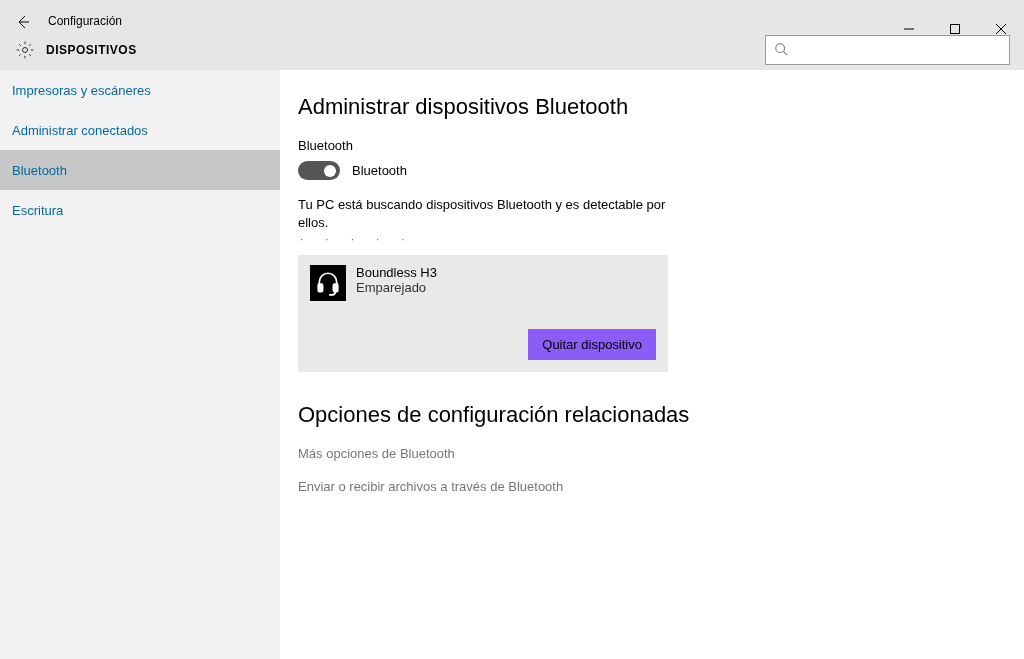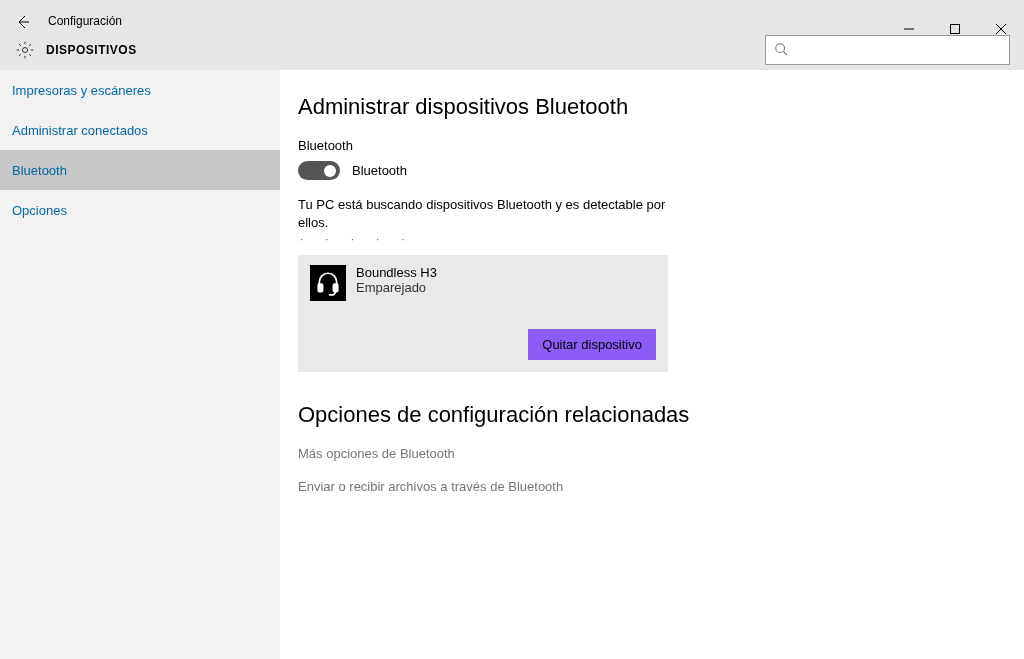--- a/index.html
+++ b/index.html
@@ -106,21 +106,21 @@
     <div class="navitem">
         <span>Impresoras y escáneres</span>
       </div>
     <div class="navitem">
         <span>Administrar conectados</span>
       </div>
     <div class="navitem selected">
         <span>Bluetooth</span>
       </div>
     <div class="navitem">
-        <span>Opciones</span>
+        <span>Escritura</span>
       </div>
   </div>
 
   <div class="content">
     <h1>Administrar dispositivos Bluetooth</h1>
 
     <div class="sectionlabel">Bluetooth</div>
     <div class="toggle-row">
       <div class="toggle">
         <div class="knob"></div>

